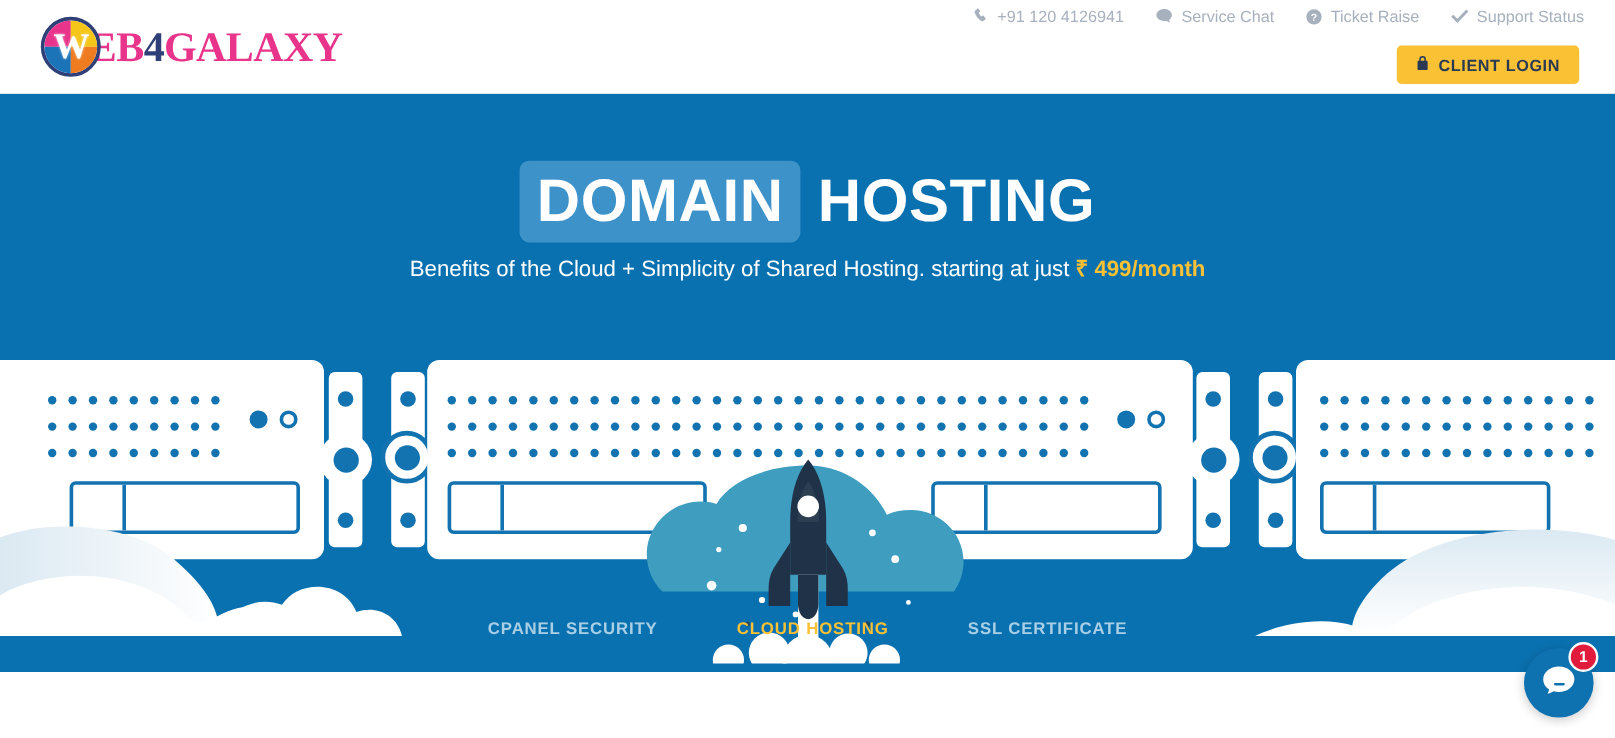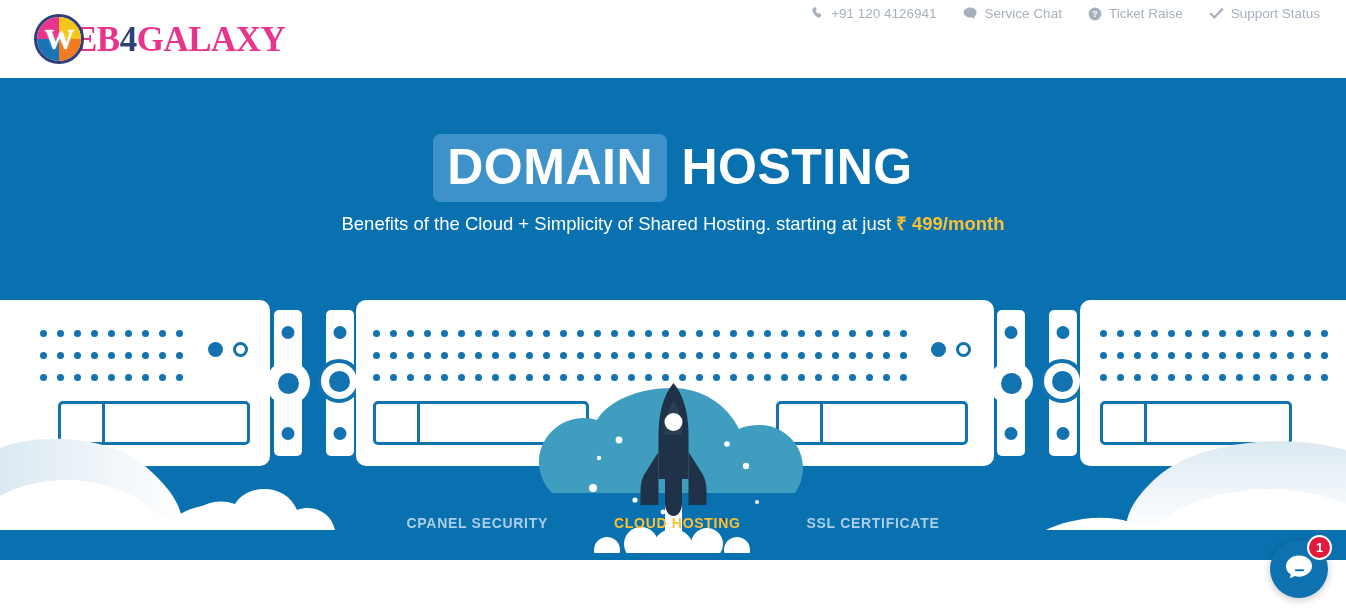--- a/index.html
+++ b/index.html
@@ -227,20 +227,28 @@
         <span>
           <svg width="15" height="13" viewBox="0 0 16 14">
               <path fill="#a7b0bd" d="M5.8 13 .3 7.6l1.8-1.8 3.7 3.6L13.9.9l1.8 1.8z"></path>
             </svg>
         </span>
         <span>Support Status</span>
       </div>
     </div>
 
 
+    <div id="client-login">
+      <span>
+        <svg width="11" height="13" viewBox="0 0 12 14">
+            <path fill="#2a3a52" d="M3 5V3.6A3 3 0 0 1 9 3.6V5h.6c.6 0 1 .4 1 1v6.4c0 .6-.4 1-1 1H2.4c-.6 0-1-.4-1-1V6c0-.6.4-1 1-1H3zm1.4 0h3.2V3.6a1.6 1.6 0 0 0-3.2 0V5z"></path>
+          </svg>
+      </span>
+      <span>CLIENT LOGIN</span>
+    </div>
   </div>
 
   <div id="hero">
 
     <div id="hero-title">
       <span class="hl">DOMAIN</span>
       <span>HOSTING</span>
     </div>
 
     <div id="hero-sub">

